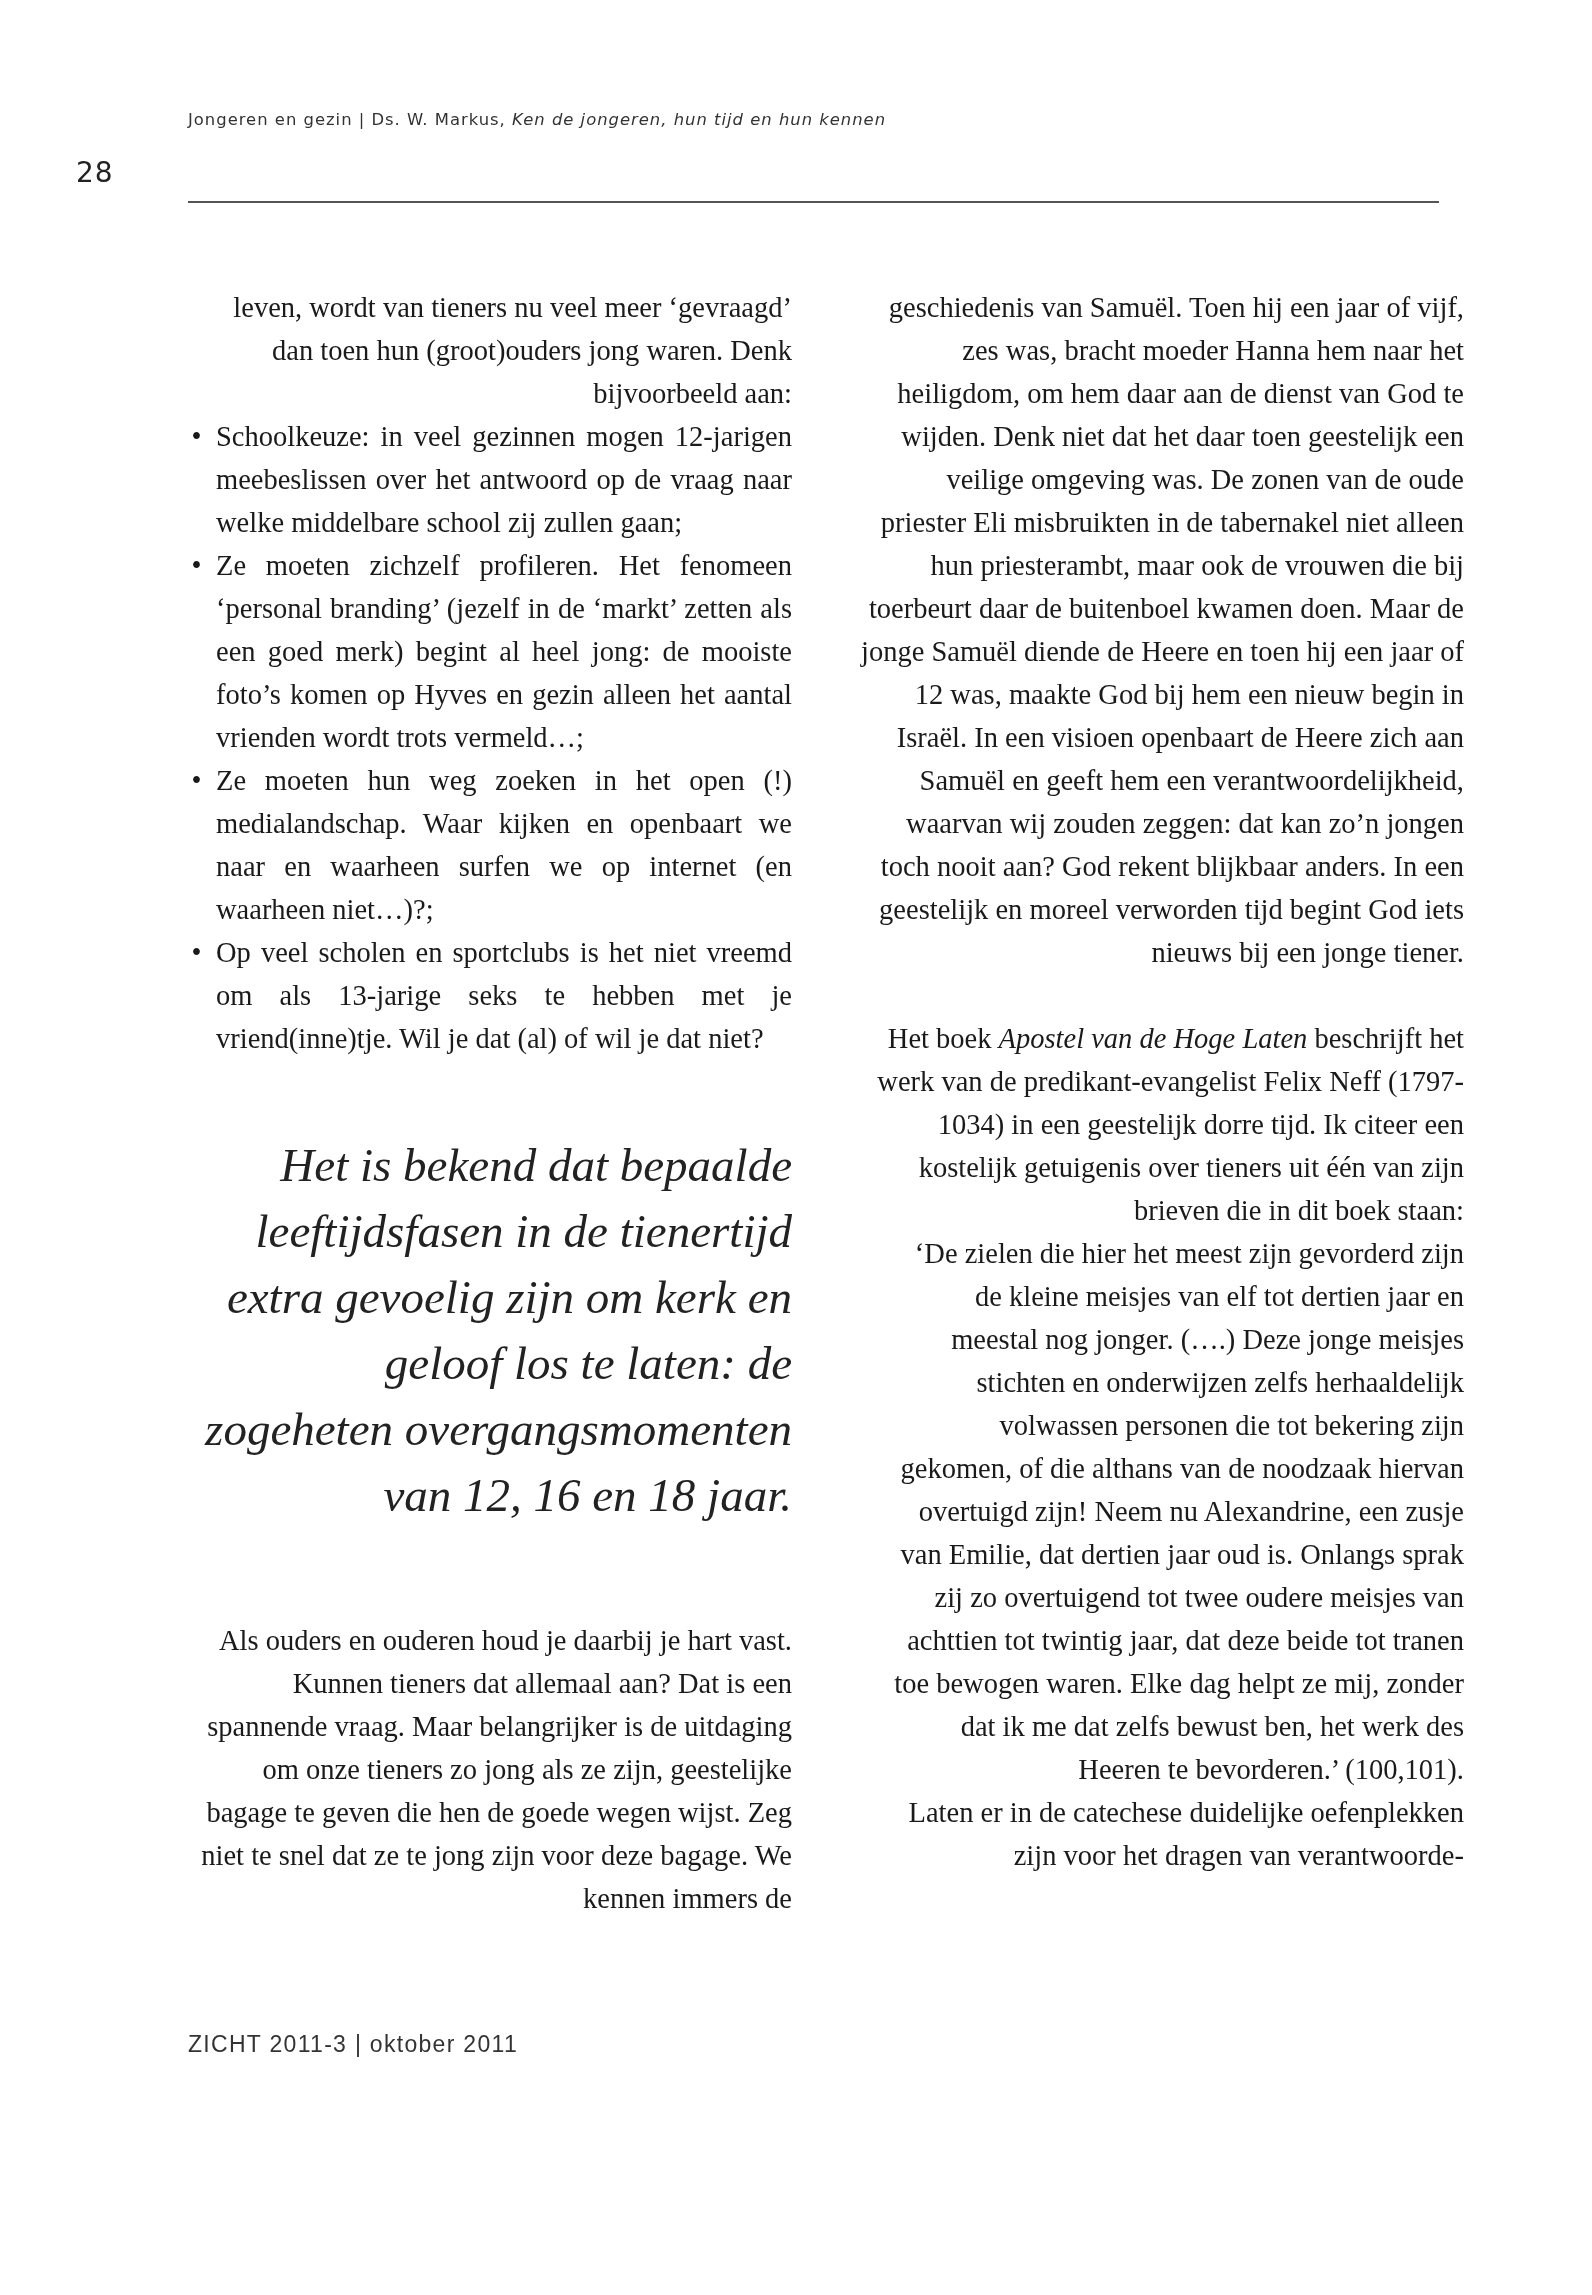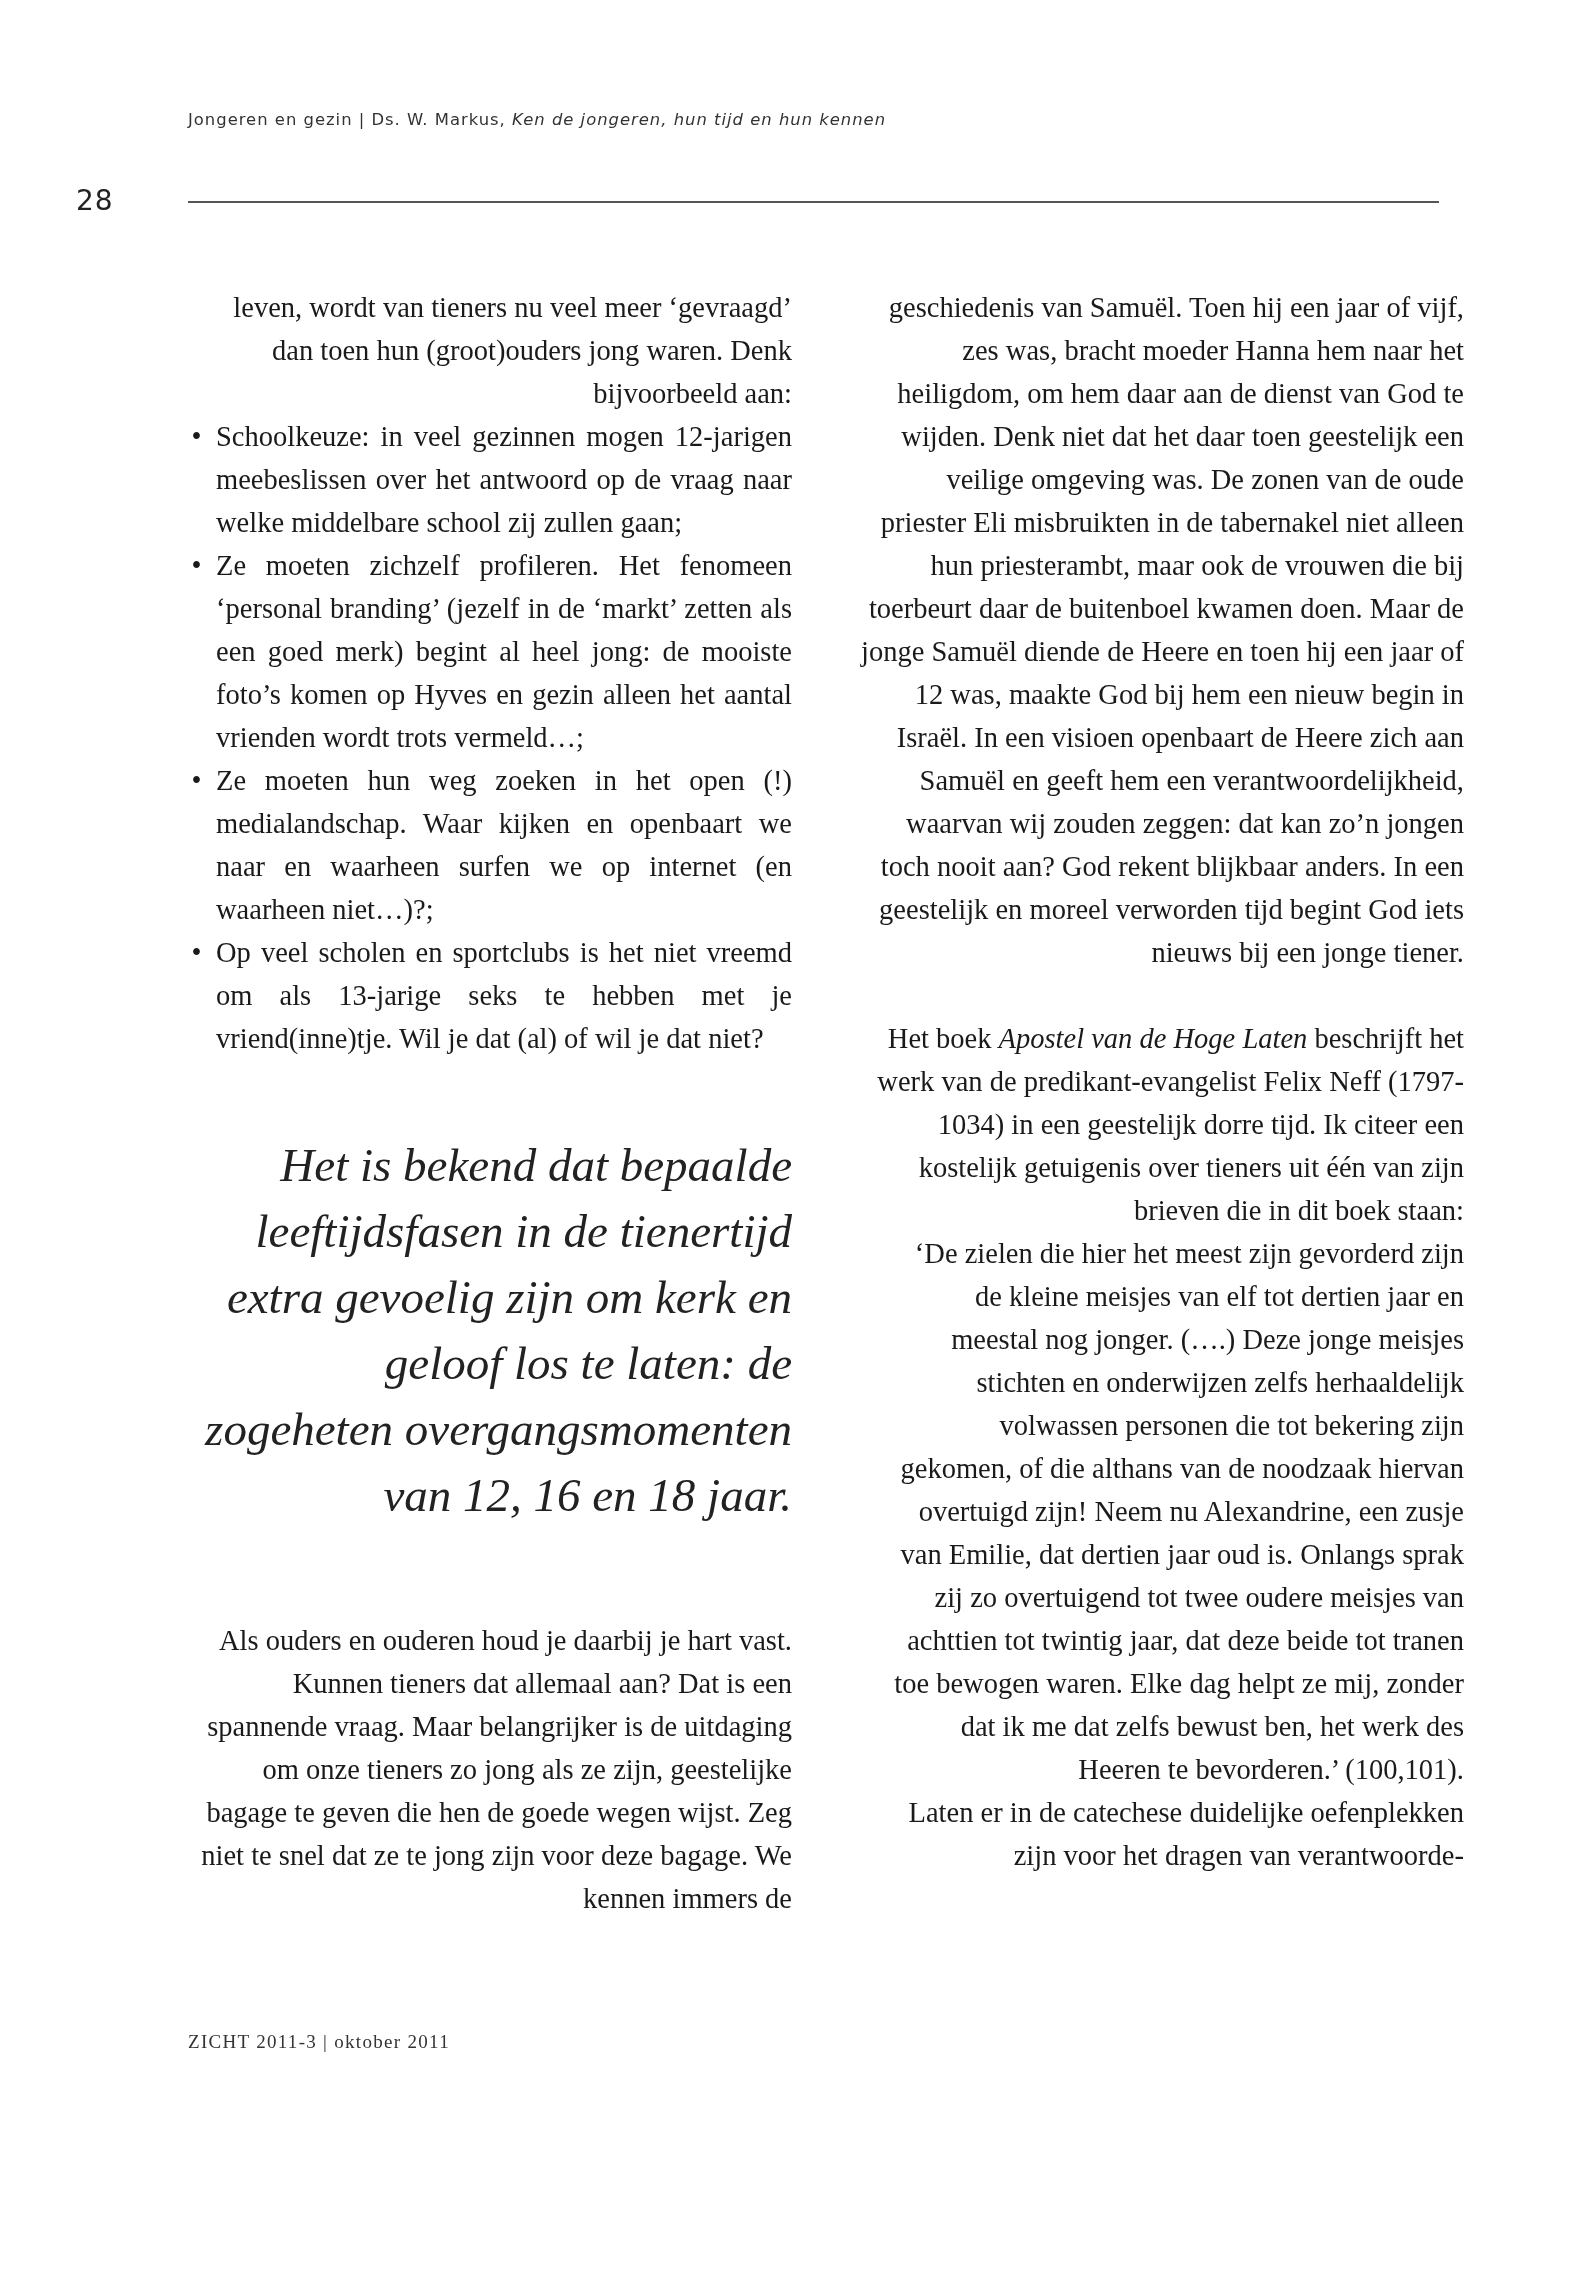--- a/index.html
+++ b/index.html
@@ -3,21 +3,21 @@
 <meta charset="utf-8">
 <style>
   html, body { margin:0; padding:0; background:#ffffff; }
   body { width:1592px; height:2295px; position:relative; overflow:hidden; color:#1a1a1a; }
   .running-head {
     position:absolute; left:188px; top:110px;
     font-family:"DejaVu Sans", sans-serif; font-size:16.4px; letter-spacing:1px; color:#333;
   }
   .running-head em { font-style:italic; }
   .page-num {
-    position:absolute; left:76px; top:184px;
+    position:absolute; left:76px; top:156px;
     font-family:"DejaVu Sans", sans-serif; font-size:28px; color:#222; letter-spacing:0.9px;
   }
   .rule { position:absolute; left:188px; top:201px; width:1251px; height:1.7px; background:#555; }
   .col {
     position:absolute; top:274px; width:604px;
     font-family:"Liberation Serif", serif; font-size:28.5px; line-height:43px;
     text-align:justify; color:#1a1a1a;margin-top:12px;
   }
   .col p { margin:0;text-align:right; }
   .col-left { left:188px; }
@@ -28,21 +28,21 @@
   .pullquote {
     font-family:"Liberation Serif", serif; font-style:italic; font-size:47px; line-height:66px;
     text-align:left; color:#222; margin:0;
   }
   .gap-pq-top { height:72px; }
   .gap-pq-bottom { height:91px; }
   .gap-para { height:43px; }
   .blockquote { padding-left:28.5px; }
   .footer {
     position:absolute; left:188px; top:2031px;
-    font-family:Liberation Serif, serif; font-size:19px; letter-spacing:1.3px; color:#333;
+    font-family:Liberation Sans, sans-serif; font-size:23px; letter-spacing:1.3px; color:#333;
   }
 </style>
 </head>
 <body>
 
 <div class="running-head"><span>Jongeren en gezin | Ds. W. Markus, </span><em>Ken de jongeren, hun tijd en hun kennen</em></div>
 
 <div class="page-num">28</div>
 <div class="rule"></div>
 

